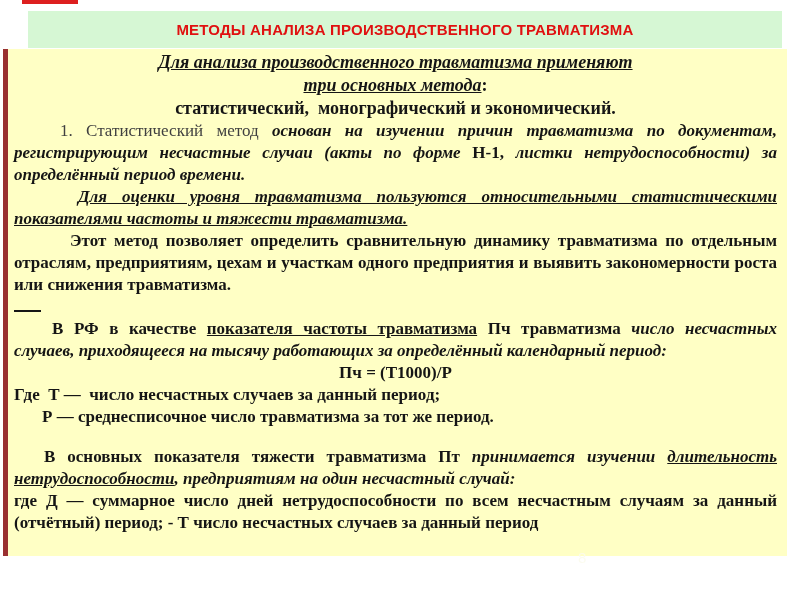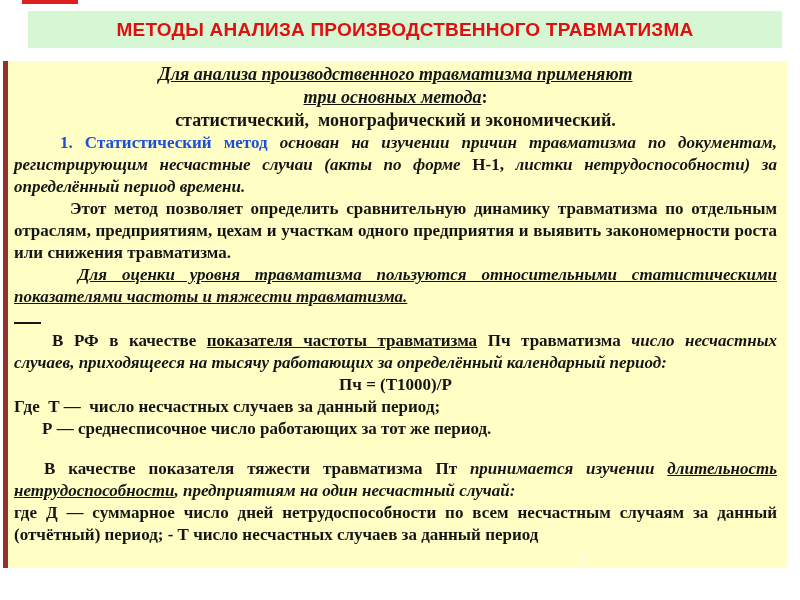--- a/index.html
+++ b/index.html
@@ -11,39 +11,39 @@
   .top-red-bar{
     position:absolute;left:22px;top:0;width:56px;height:4px;background:#dd1f1f;
   }
   
   .title-box{
     position:absolute;left:28px;top:11px;width:754px;height:37px;
     background:#d6f7d4;display:flex;align-items:center;justify-content:center;
   }
   .title-box .title-text{
     font-family:"Liberation Sans", sans-serif;
-    font-size:19px;font-weight:bold;color:#e01010;letter-spacing:0.2px;
+    font-size:15px;font-weight:bold;color:#e01010;letter-spacing:0.2px;
     white-space:nowrap;
   }
   
   .content-box{
-    position:absolute;left:3px;top:61px;width:784px;height:507px;
+    position:absolute;left:3px;top:49px;width:784px;height:507px;
     background:#ffffc5;border-left:5px solid #993030;
     box-sizing:border-box;padding:2px 10px 0 6px;
     font-size:17px;line-height:22px;color:#151515;font-weight:bold;
     overflow:hidden;
   }
   .content-box p{margin:0;}
   .center{text-align:center;}
   .justify{text-align:justify;}
   .intro{line-height:23px;font-size:18px;}
   .bi{font-weight:bold;font-style:italic;}
   .b{font-weight:bold;font-style:normal;}
   .ul{text-decoration:underline;}
-  .red{color:#1d4ed8;font-weight:bold;font-style:normal;margin-top:43px;}
+  .red{color:#404040;font-weight:normal;font-style:normal;margin-top:43px;}
   .pre{white-space:pre-wrap;}
   .ind46{text-indent:46px;}
   .ind56{text-indent:56px;}
   .ind64{text-indent:64px;}
   .ind38{text-indent:38px;}
   .ind30{text-indent:30px;}
   .pad28{padding-left:28px;}
   .rule-line{height:22px;}
   .rule-line .rule{
     display:inline-block;width:27px;height:2px;background:#161616;
@@ -68,36 +68,36 @@
 <div class="content-box">
 
   <p class="center intro"><span class="bi ul">Для анализа производственного травматизма применяют</span></p>
 
   <p class="center intro"><span class="bi ul">три основных метода</span><span class="b">:</span></p>
 
   <p class="center intro pre"><span class="b">статистический,  монографический и экономический.</span></p>
 
   <p class="justify ind46"><span class="red">1. Статистический метод</span><span class="bi"> основан на изучении причин травматизма по документам, регистрирующим несчастные случаи (акты по форме </span><span class="b">Н-1,</span><span class="bi"> листки нетрудоспособности) за определённый период времени.</span></p>
 
+  <p class="justify ind64"><span class="bi ul">Для оценки уровня травматизма пользуются относительными статистическими показателями частоты и тяжести травматизма.</span></p>
+
   <p class="justify ind56"><span class="b">Этот метод позволяет определить сравнительную динамику травматизма по отдельным отраслям, предприятиям, цехам и участкам одного предприятия и выявить закономерности роста или снижения травматизма.</span></p>
-
-  <p class="justify ind64"><span class="bi ul">Для оценки уровня травматизма пользуются относительными статистическими показателями частоты и тяжести травматизма.</span></p>
 
   <div class="rule-line"><span class="rule"></span></div>
 
   <p class="justify ind38"><span class="b">В РФ в качестве </span><span class="b ul">показателя частоты травматизма</span><span class="b"> Пч травматизма </span><span class="bi">число несчастных случаев, приходящееся на тысячу работающих за определённый календарный период:</span></p>
 
   <p class="center"><span class="b">Пч = (Т1000)/Р</span></p>
 
   <p class="pre"><span class="b">Где  Т —  число несчастных случаев за данный период;</span></p>
 
-  <p class="pad28"><span class="b">Р — среднесписочное число работающих за тот же период.</span></p>
+  <p class="pad28"><span class="b">Р — среднесписочное число травматизма за тот же период.</span></p>
 
   <div class="spacer"></div>
 
-  <p class="justify ind30"><span class="b">В качестве показателя тяжести травматизма Пт </span><span class="bi">принимается изучении </span><span class="bi ul">длительность нетрудоспособности</span><span class="bi">, предприятиям на один несчастный случай:</span></p>
+  <p class="justify ind30"><span class="b">В основных показателя тяжести травматизма Пт </span><span class="bi">принимается изучении </span><span class="bi ul">длительность нетрудоспособности</span><span class="bi">, предприятиям на один несчастный случай:</span></p>
 
 
   <p class="justify"><span class="b">где Д — суммарное число дней нетрудоспособности по всем несчастным случаям за данный (отчётный) период;  - Т число несчастных случаев за данный период</span></p>
 
 </div>
 
 <div class="page-number">8</div>
 
 </body></html>

